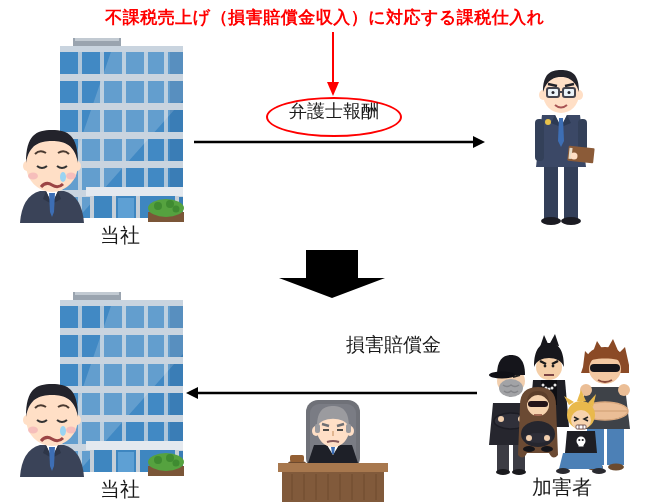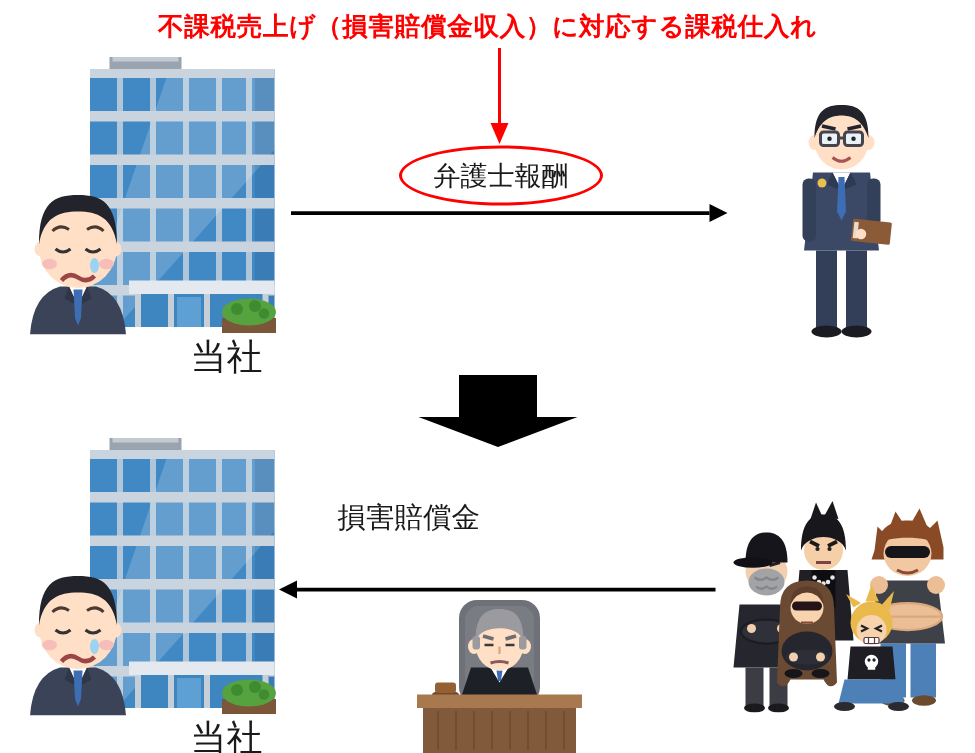--- a/index.html
+++ b/index.html
@@ -2,24 +2,24 @@
 <html><head>
 <meta charset="utf-8">
 <style>
   html,body{margin:0;padding:0;background:#fff;}
   .stage{position:relative;width:650px;height:502px;background:#ffffff;overflow:hidden;
          font-family:"DejaVu Sans","Liberation Sans",sans-serif;}
   .abs{position:absolute;}
   .title{left:0;top:6px;width:650px;text-align:center;font-size:17px;font-weight:bold;
          color:#ff0000;letter-spacing:.5px;}
   .ellipse{left:266px;top:97px;width:136px;height:40px;border:2px solid #ff0000;
-           border-radius:50%;display:flex;align-items:center;justify-content:center;
+           border-radius:50%;display:flex;align-items:flex-start;justify-content:center;
            font-size:18px;color:#1a1a1a;box-sizing:border-box;}
-  .nameLabel{width:110px;text-align:right;font-size:24px;color:#1a1a1a;}
-  .flowText{left:225px;width:216px;text-align:left;font-size:19px;color:#1a1a1a;}
+  .nameLabel{width:110px;text-align:center;font-size:20px;color:#1a1a1a;}
+  .flowText{left:225px;width:216px;text-align:right;font-size:19px;color:#1a1a1a;}
   svg{display:block;}
 </style>
 </head>
 <body>
 
 <div class="stage">
 
   <svg width="0" height="0" style="position:absolute" aria-hidden="true">
     <defs>
 
@@ -272,14 +272,15 @@
   </svg>
   <div class="abs nameLabel" style="left:65px;top:476px">当社</div>
 
   <svg class="abs" style="left:272px;top:397px" width="122" height="105">
     <use href="#sym-judge"></use>
   </svg>
 
   <svg class="abs" style="left:483px;top:333px" width="164" height="142">
     <use href="#sym-gang"></use>
   </svg>
+  <div class="abs nameLabel" style="left:507px;top:474px">加害者</div>
 
 </div>
 
 </body></html>

